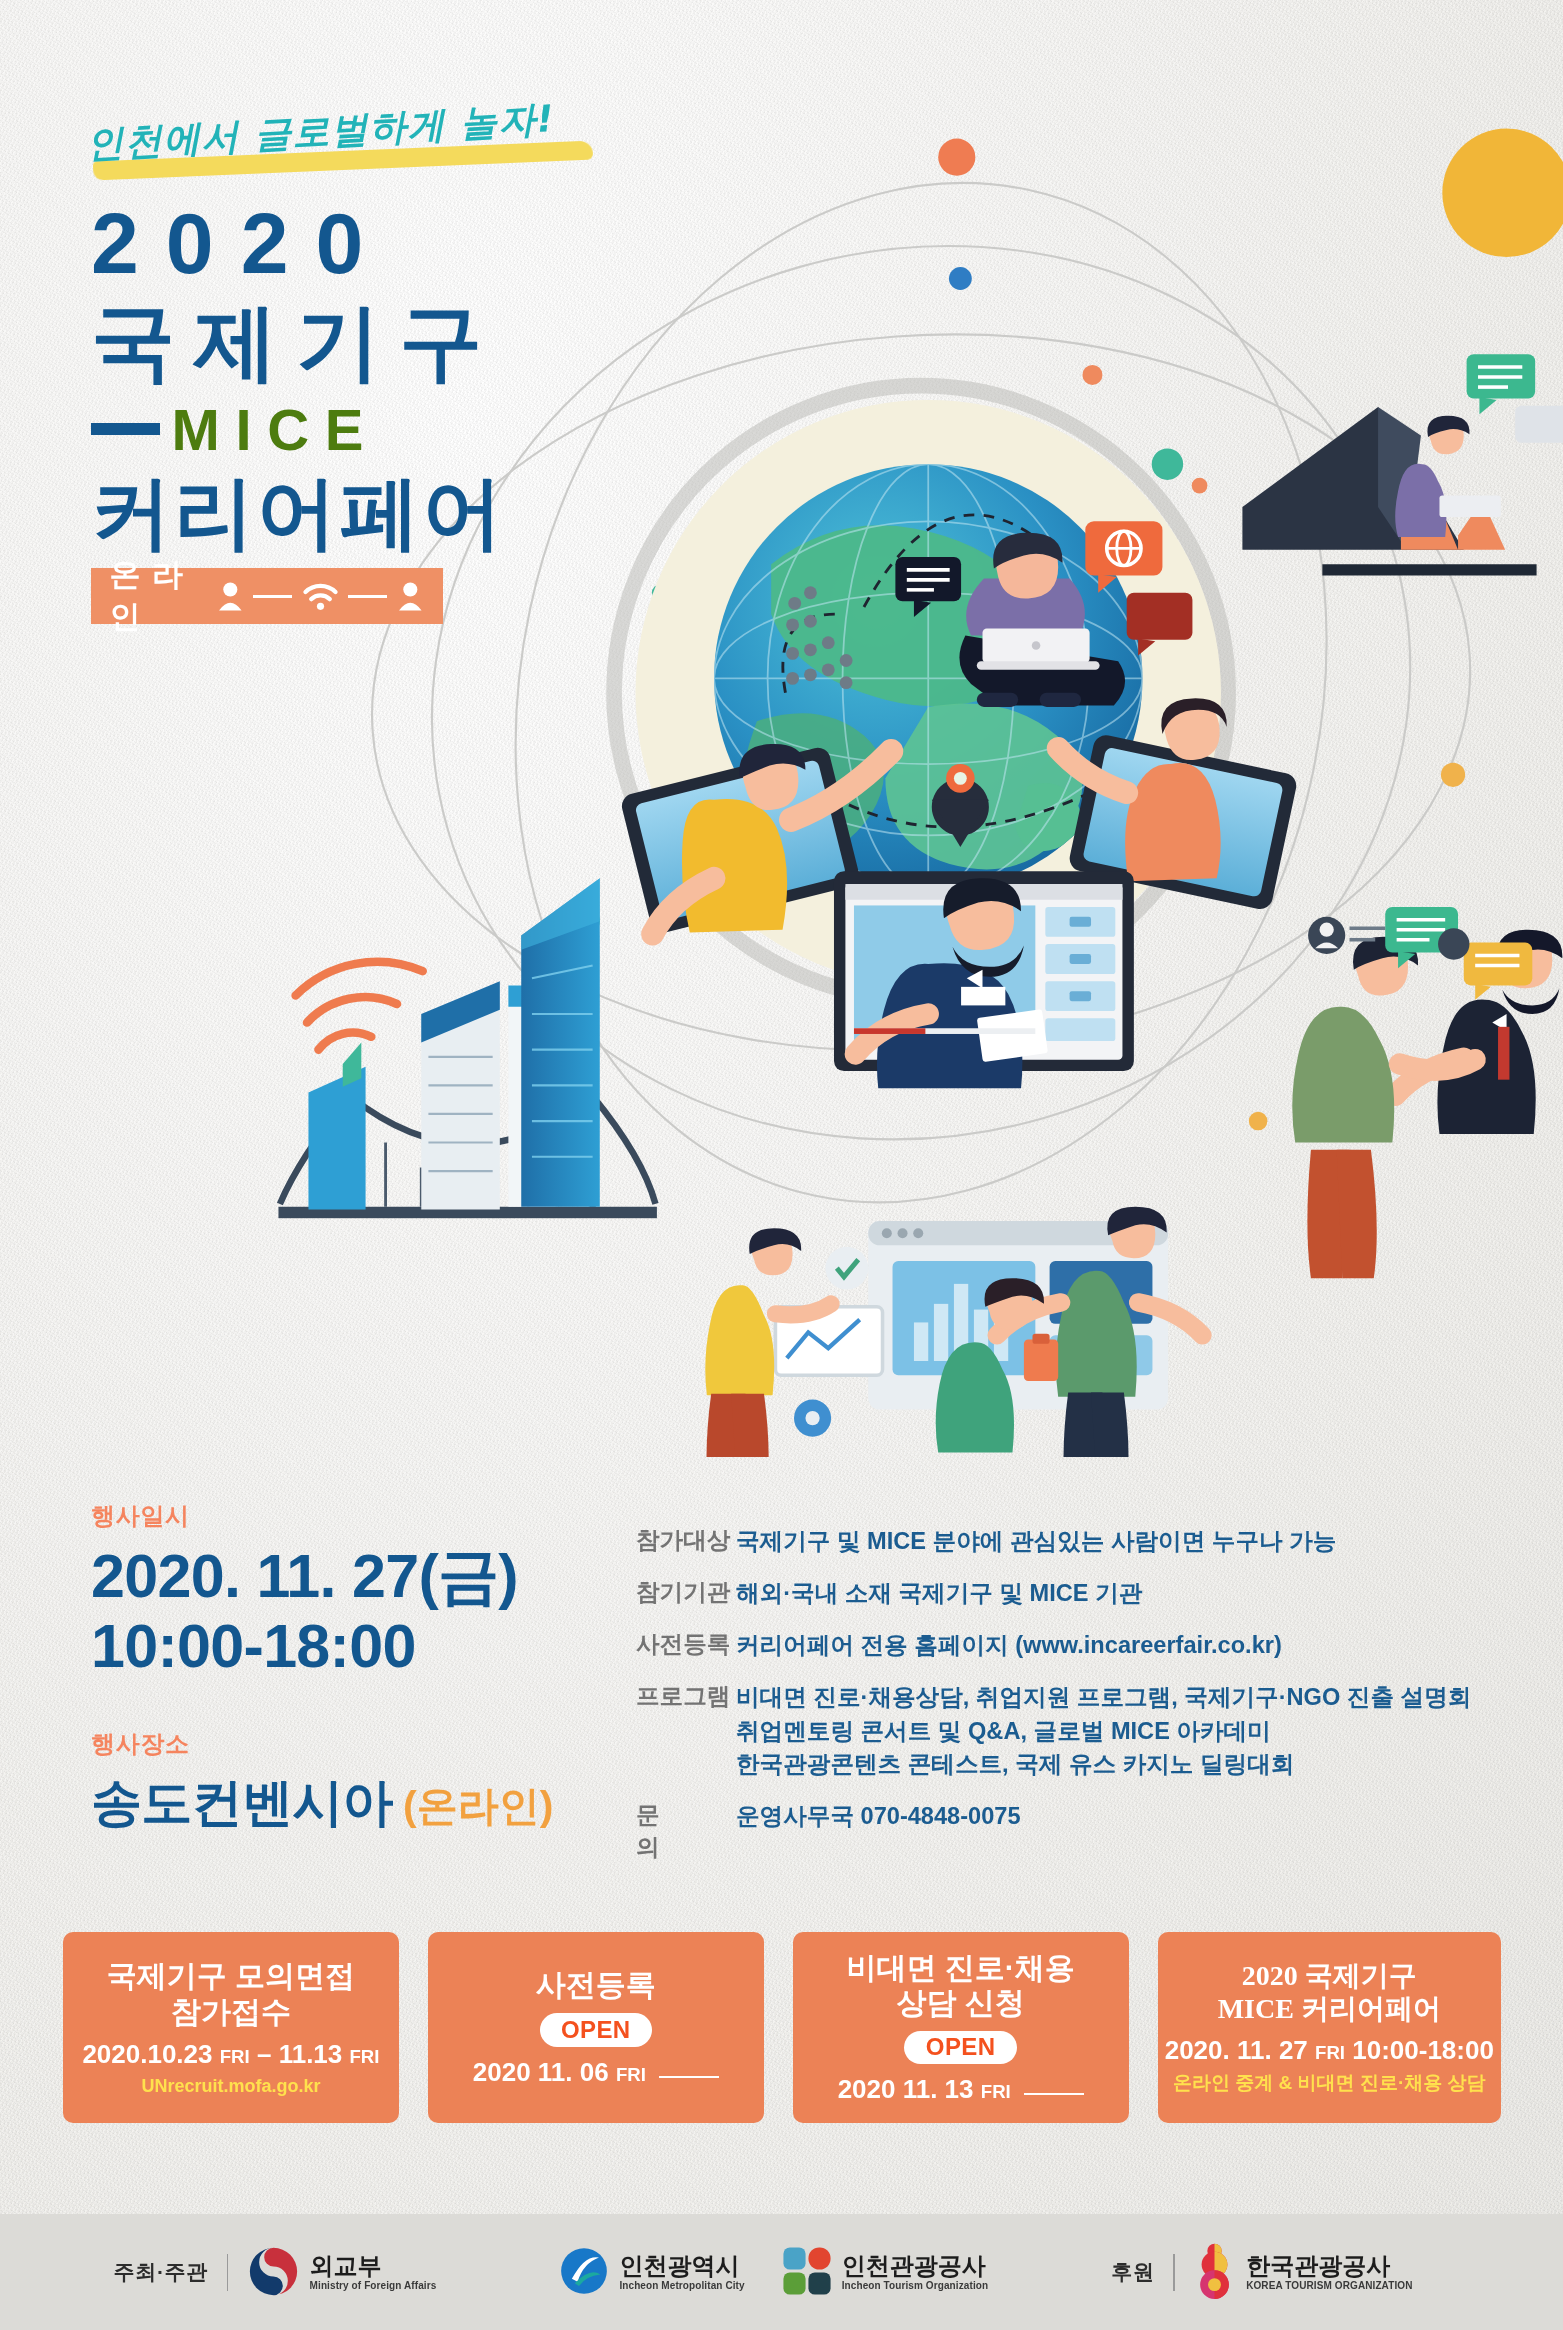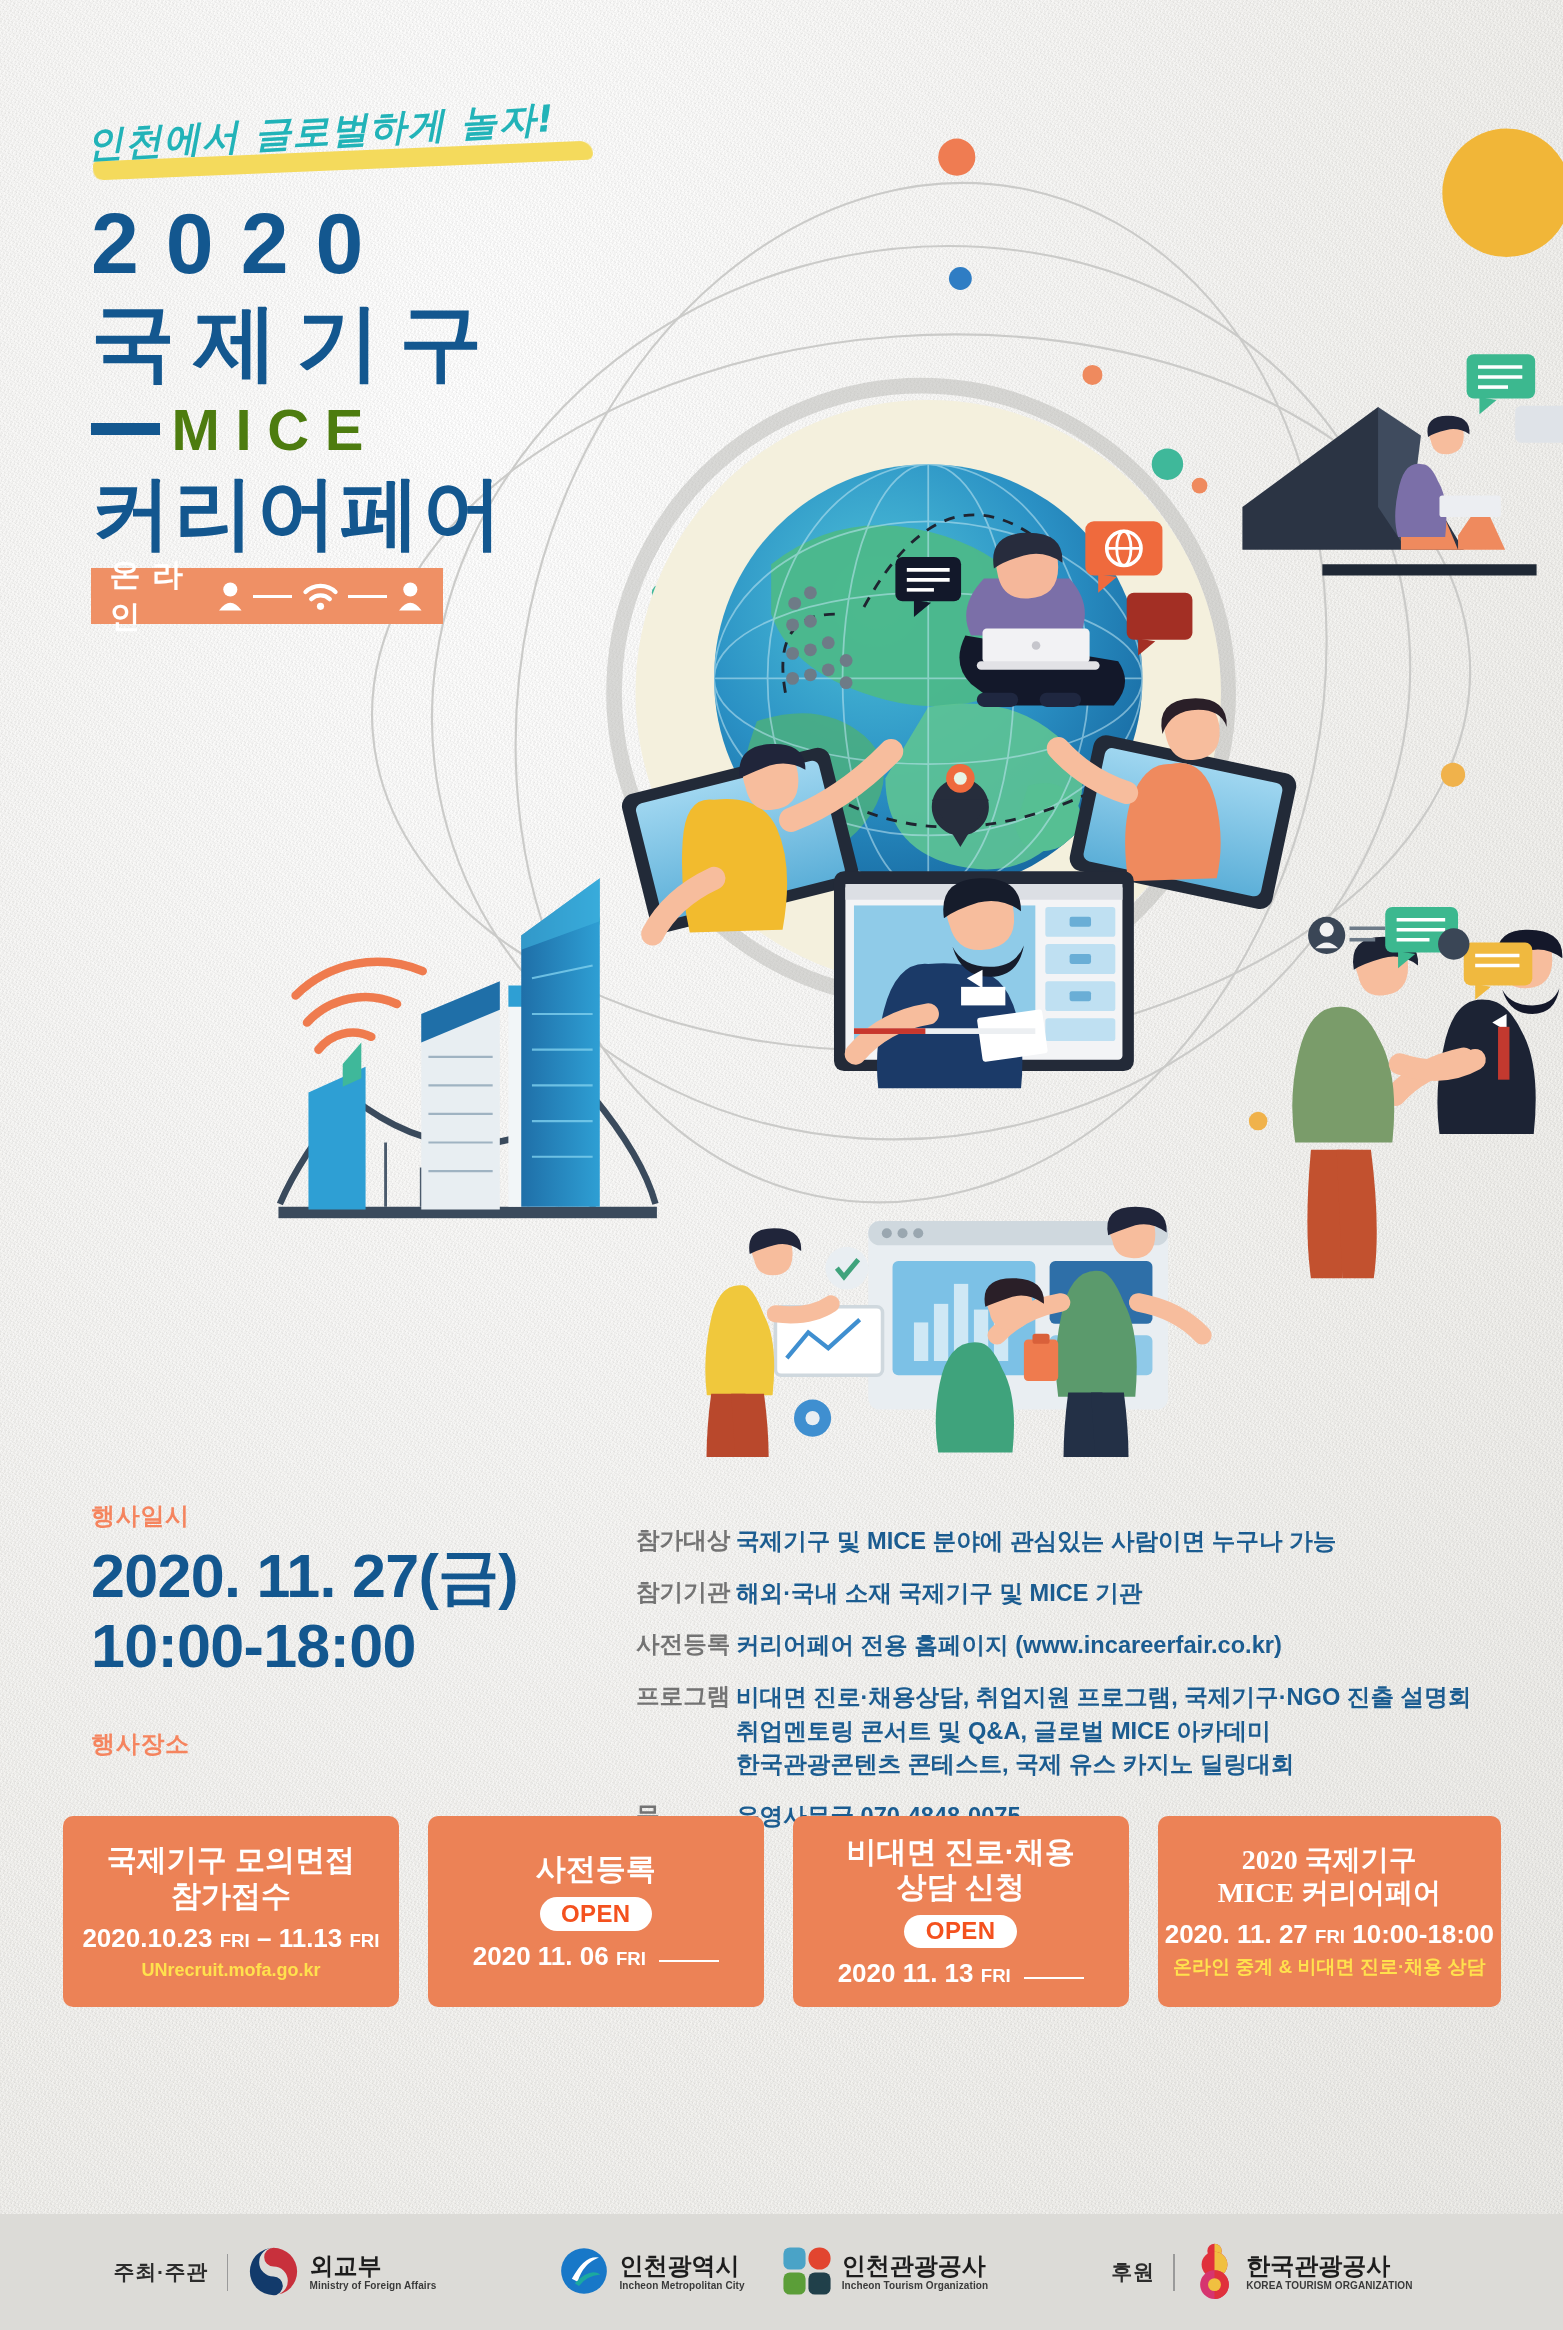--- a/index.html
+++ b/index.html
@@ -87,21 +87,21 @@
   .info-row { display: flex; align-items: flex-start; margin-bottom: 18.6px; }
   .info-key {
     color: #737373; font-size: 23.6px; font-weight: 700;
     flex: 0 0 100px; letter-spacing: 0px; line-height: 1.35;
   }
   .info-key.spread { letter-spacing: 24px; }
   .info-val { color: #1b5c90; font-size: 23.6px; font-weight: 600; line-height: 1.42; }
   .info-val .sub { display: block; }
 
   
-  #boxes { left: 63px; top: 1816px; width: 1438px; display: flex; gap: 29px; }
+  #boxes { left: 63px; top: 1932px; width: 1438px; display: flex; gap: 29px; }
   .box {
     flex: 1 1 0; background: #ec8256; border-radius: 10px;
     height: 191px; color: #ffffff; text-align: center;
     display: flex; flex-direction: column; align-items: center; justify-content: center;
     padding: 8.6px 7.1px;
   }
   .box-title { font-size: 30px; font-weight: 700; line-height: 1.18; }
   .box-title.sm { font-size: 28px; font-family: Liberation Serif, serif; }
   .box-date { font-size: 26px; font-weight: 700; margin-top: 10px; white-space: nowrap; }
   .box-date .fri { font-size: 18.6px; font-weight: 700; }
@@ -535,20 +535,24 @@
   </div>
 
   <div id="info-left" class="layer">
     <div class="sec-label">행사일시</div>
     <div id="date-big">
       <div>2020. 11. 27(금)</div>
       <div>10:00-18:00</div>
     </div>
     <div id="venue-wrap">
       <div class="sec-label">행사장소</div>
+      <div id="venue-line">
+        <span id="venue-name">송도컨벤시아</span>
+        <span id="venue-mode">(온라인)</span>
+      </div>
     </div>
   </div>
 
   <div id="info-right" class="layer">
     <div class="info-row">
       <div class="info-key">참가대상</div>
       <div class="info-val">국제기구 및 MICE 분야에 관심있는 사람이면 누구나 가능</div>
     </div>
     <div class="info-row">
       <div class="info-key">참기기관</div>

